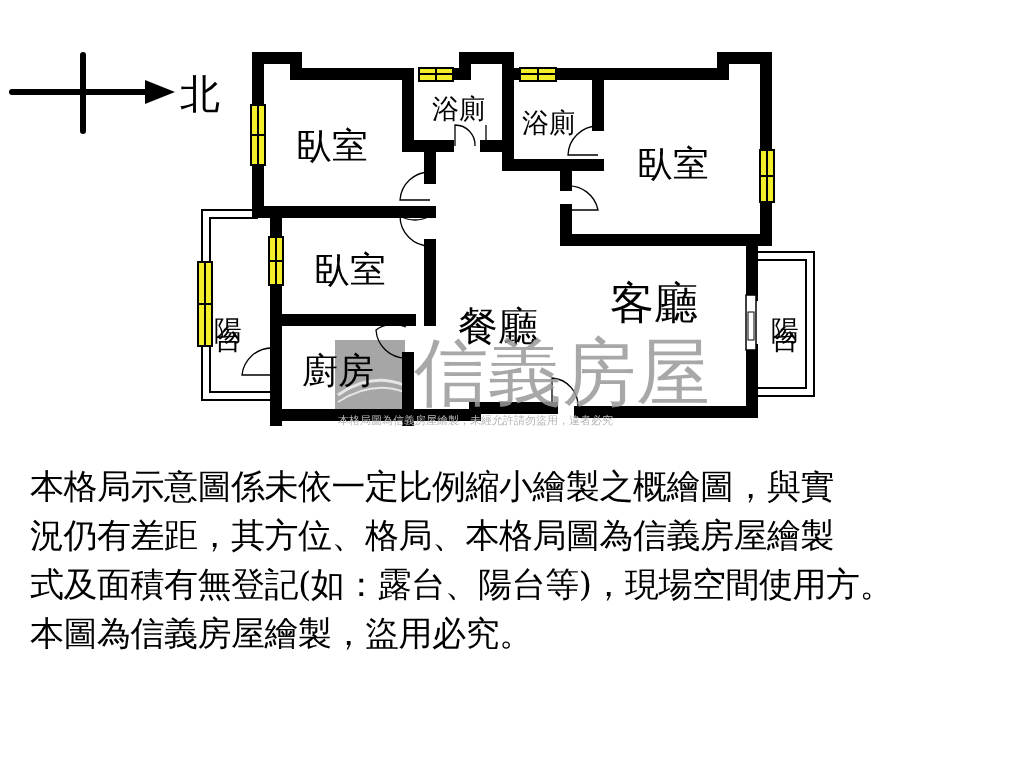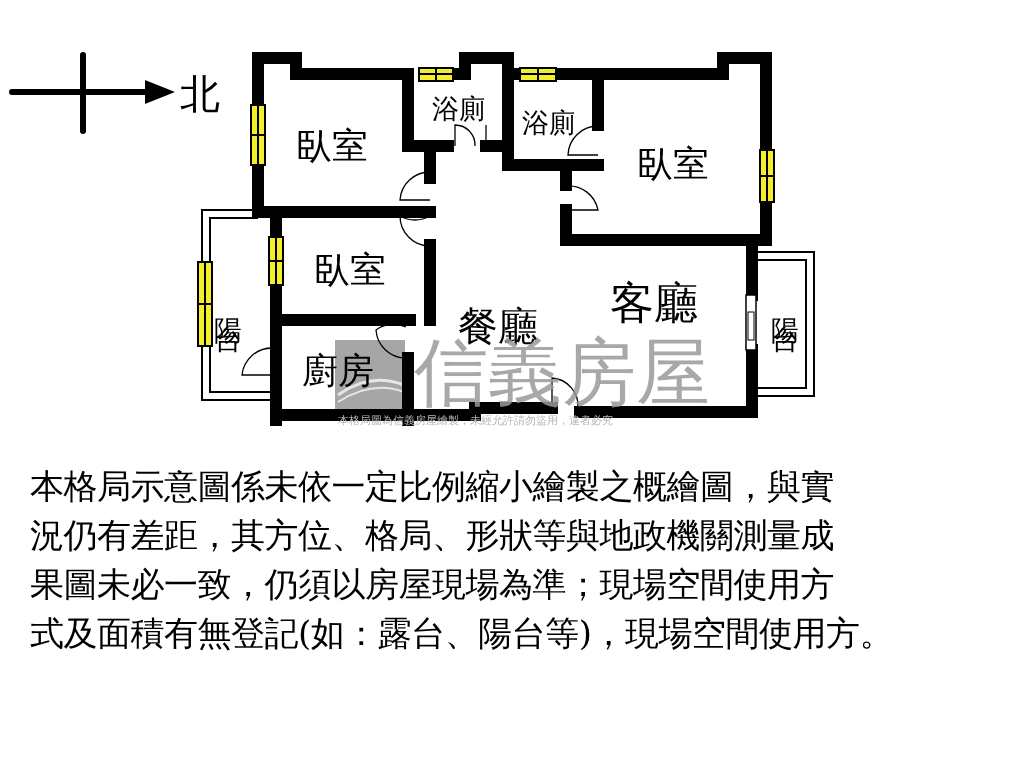--- a/index.html
+++ b/index.html
@@ -118,16 +118,16 @@
 
   <text class="room-label" x="228" y="296" font-size="28" writing-mode="tb" glyph-orientation-vertical="0" letter-spacing="6">陽台</text>
   <text class="room-label" x="785" y="296" font-size="28" writing-mode="tb" glyph-orientation-vertical="0" letter-spacing="6">陽台</text>
 
   <text class="wm-text" x="414" y="398" font-size="74" opacity="0.85">信義房屋</text>
   <text class="wm-small" x="338" y="424" font-size="11">本格局圖為信義房屋繪製，未經允許請勿盜用，違者必究</text>
 </svg>
 
 <div id="disclaimer">
   <div>本格局示意圖係未依一定比例縮小繪製之概繪圖，與實</div>
-  <div>況仍有差距，其方位、格局、形狀等與地政機關測量成</div>
-  <div>果圖未必一致，仍須以房屋現場為準；現場空間使用方</div>
+  <div>況仍有差距，其方位、格局、本格局圖為信義房屋繪製</div>
   <div>式及面積有無登記(如：露台、陽台等)，現場空間使用方。</div>
+  <div>本圖為信義房屋繪製，盜用必究。</div>
 </div>
 
 </body></html>

